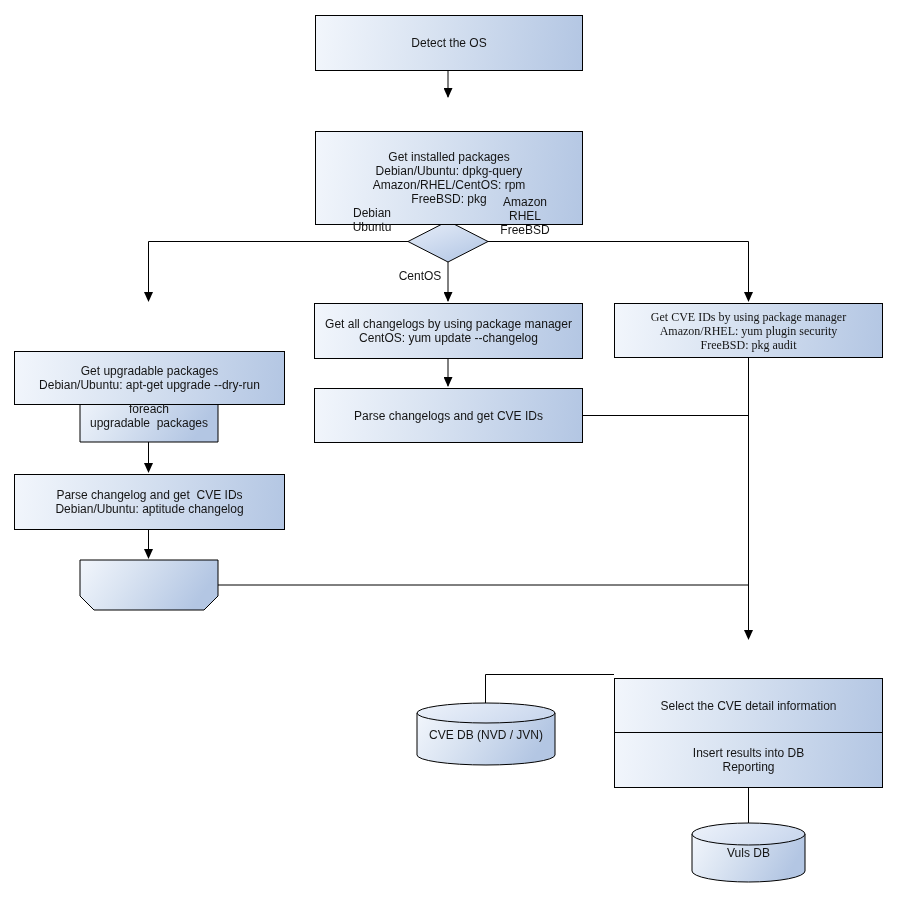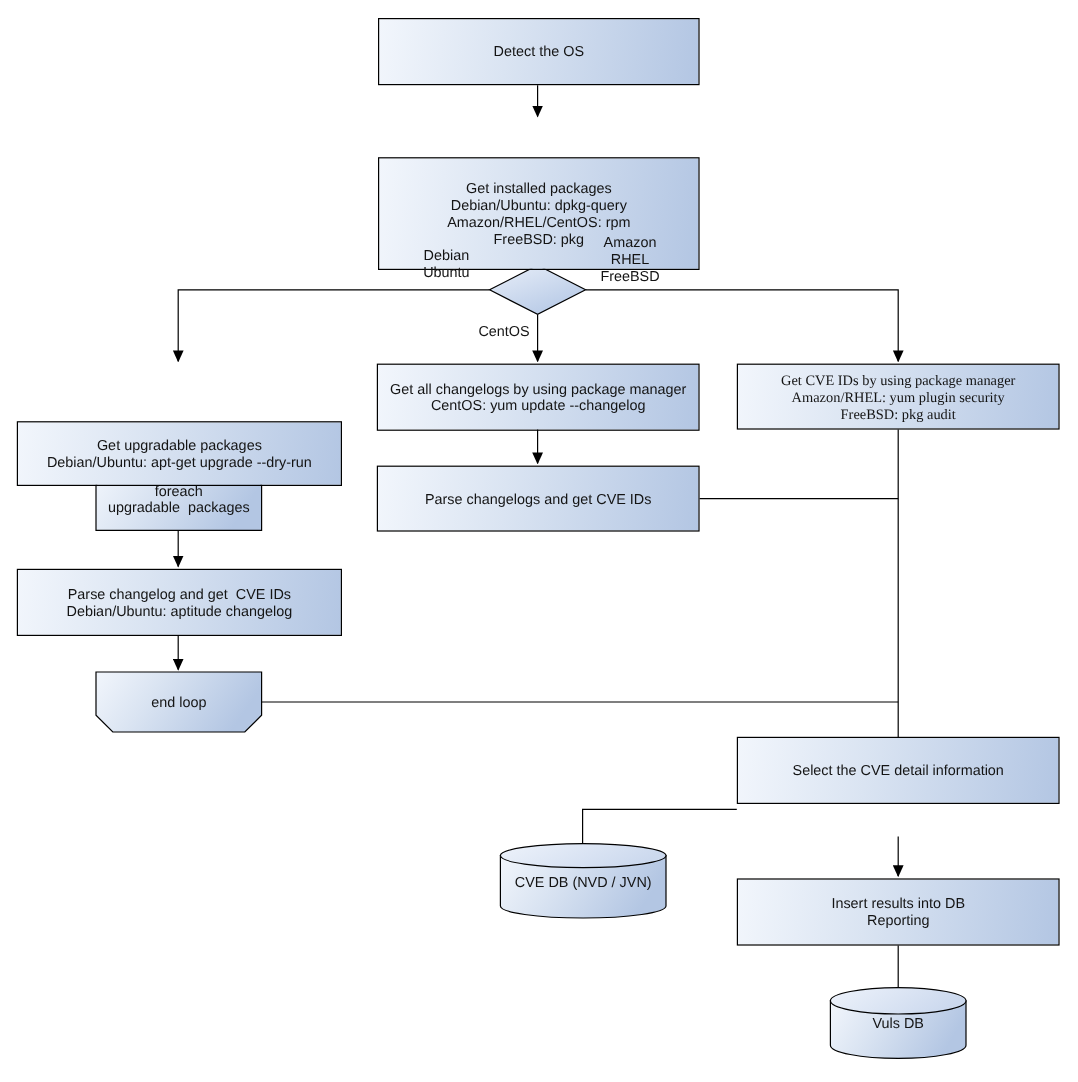--- a/index.html
+++ b/index.html
@@ -115,29 +115,28 @@
 
   <div class="rect-node" style="left:314px;top:303px;width:269px;height:56px;">Get all changelogs by using package manager
 CentOS: yum update --changelog</div>
 
   <div class="rect-node" style="left:314px;top:388px;width:269px;height:55px;">Parse changelogs and get CVE IDs</div>
 
   <div class="rect-node" style="left:614px;top:303px;width:269px;height:55px;font-family:Liberation Serif, serif;">Get CVE IDs by using package manager
 Amazon/RHEL: yum plugin security
 FreeBSD: pkg audit</div>
 
-  <div class="rect-node" style="left:614px;top:614px;width:269px;height:56px;">Select the CVE detail information</div>
+  <div class="rect-node" style="left:614px;top:678px;width:269px;height:56px;">Select the CVE detail information</div>
 
   <div class="rect-node" style="left:614px;top:732px;width:269px;height:56px;">Insert results into DB
 Reporting</div>
 
   <div class="shape-text" style="left:80px;top:390px;width:138px;height:52px;">foreach
 upgradable  packages</div>
 
-  <div class="shape-text" style="left:80px;top:560px;width:138px;height:50px;">end loop</div>
 
   <div class="shape-text" style="left:417px;top:712px;width:138px;height:46px;">CVE DB (NVD / JVN)</div>
 
   <div class="shape-text" style="left:692px;top:830px;width:113px;height:46px;">Vuls DB</div>
 
   <div class="edge-label" style="left:344px;top:206px;width:56px;">Debian
 Ubuntu</div>
 
   <div class="edge-label" style="left:494px;top:195px;width:62px;">Amazon
 RHEL

